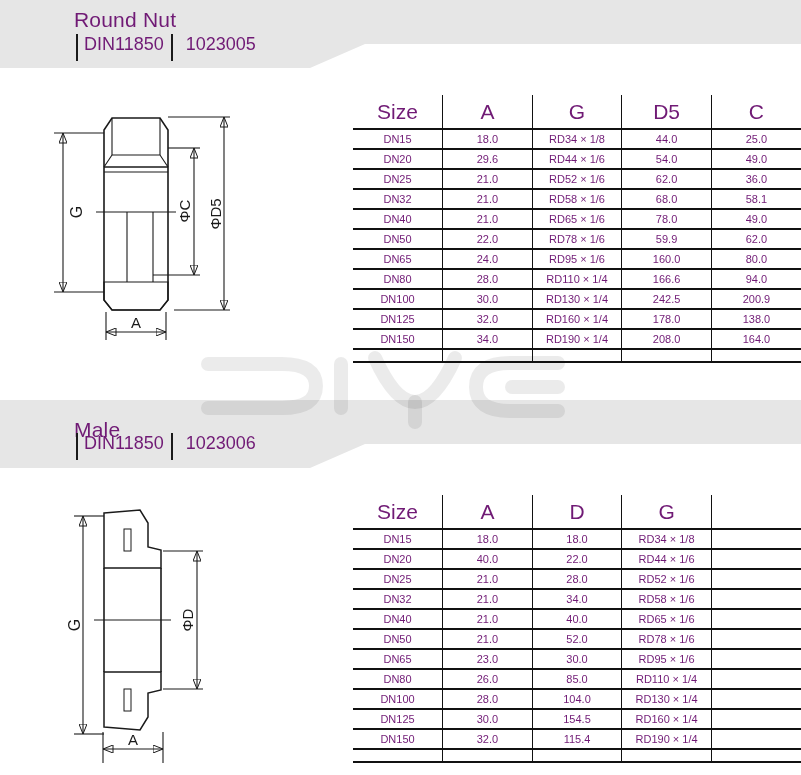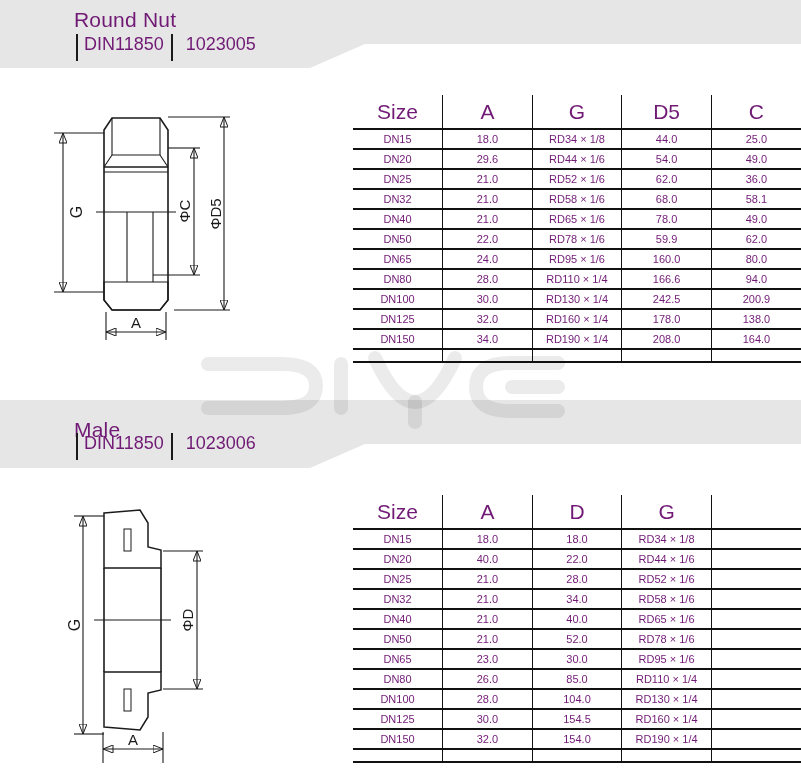--- a/index.html
+++ b/index.html
@@ -334,21 +334,21 @@
           <tr>
             <td>DN125</td>
             <td>30.0</td>
             <td>154.5</td>
             <td>RD160 × 1/4</td>
             <td></td>
           </tr>
           <tr>
             <td>DN150</td>
             <td>32.0</td>
-            <td>154.0</td>
+            <td>115.4</td>
             <td>RD190 × 1/4</td>
             <td></td>
           </tr>
           <tr class="empty-row">
             <td></td>
             <td></td>
             <td></td>
             <td></td>
             <td></td>
           </tr>

